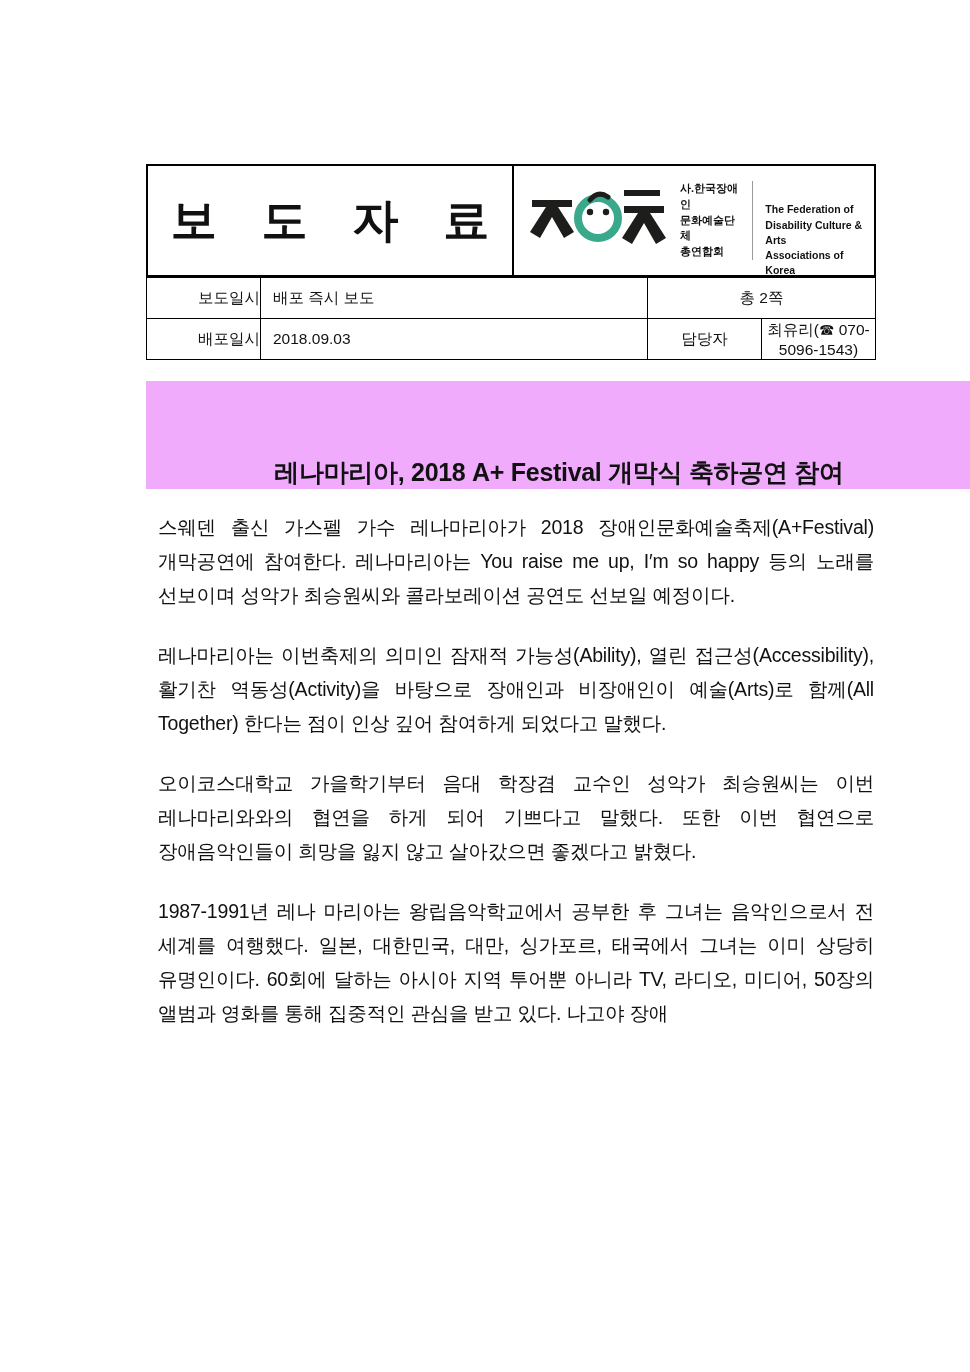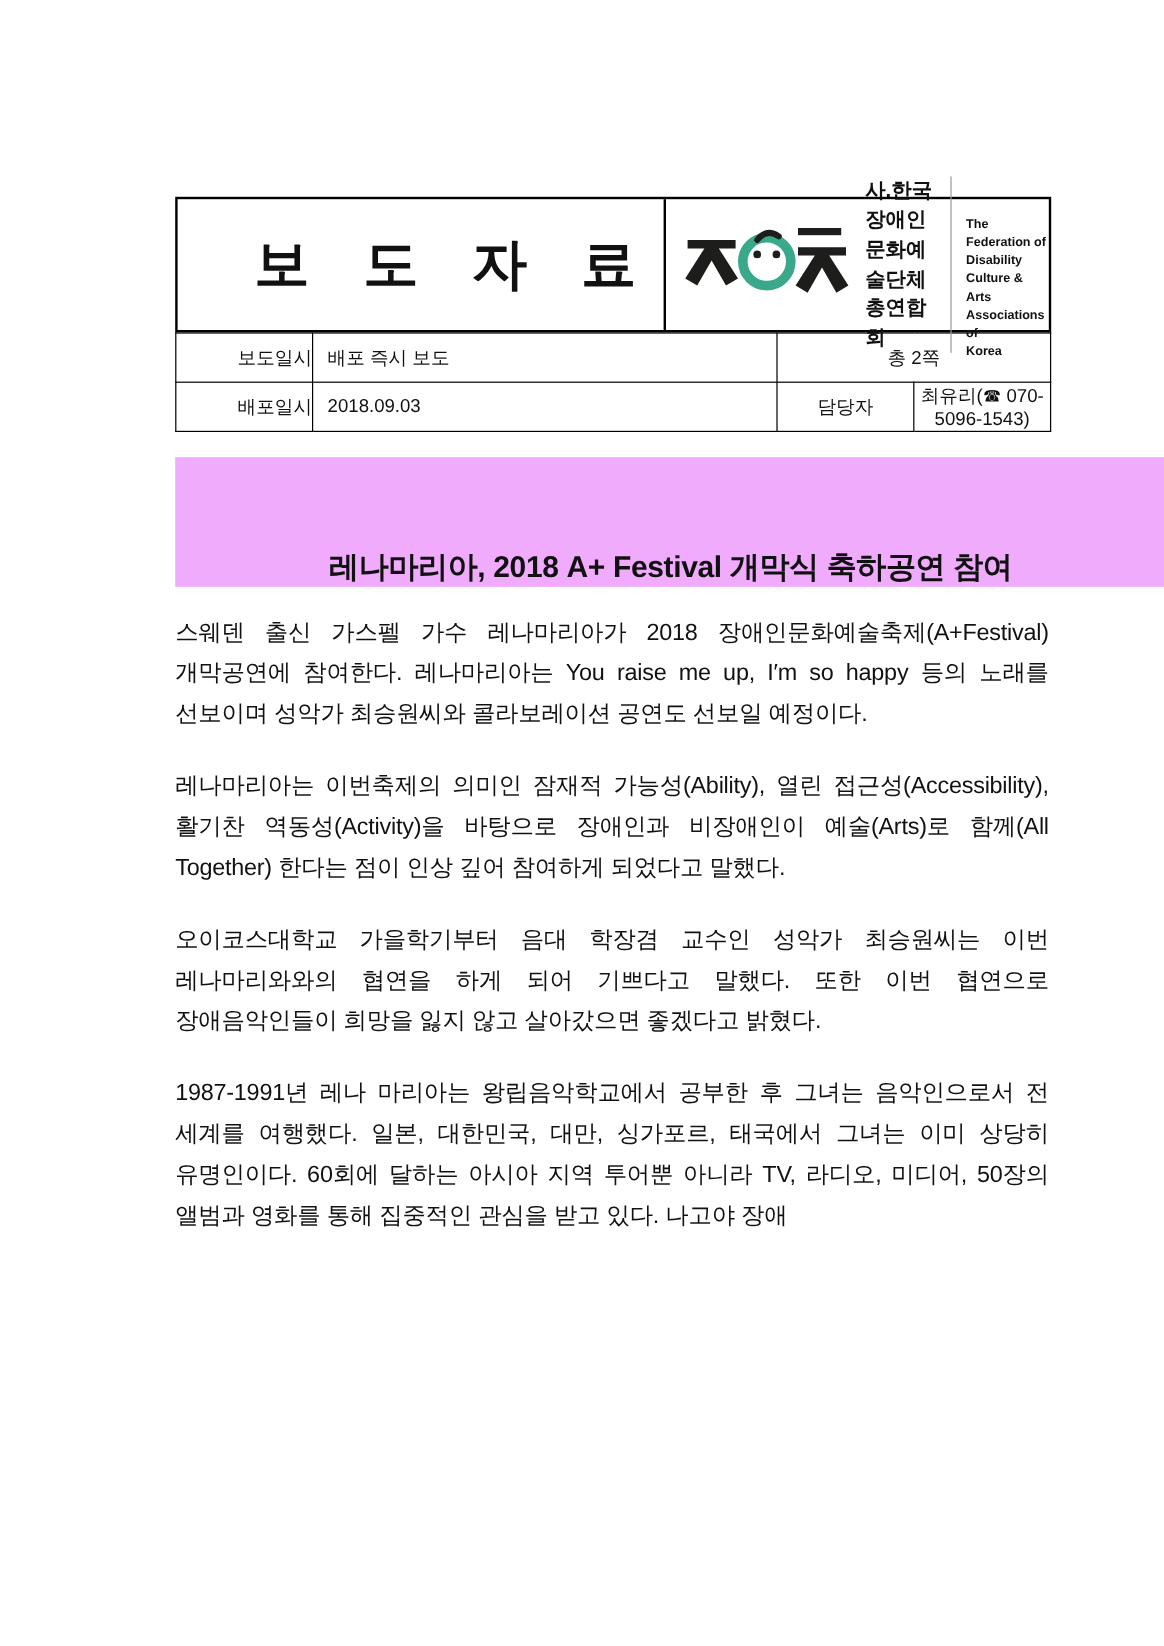--- a/index.html
+++ b/index.html
@@ -33,21 +33,20 @@
     border: 2px solid #000;
     height: 113px;
     box-sizing: border-box;
   }
   .title-left {
     flex: 0 0 364px;
     display: flex;
     align-items: center;
     justify-content: center;
     border-right: 2px solid #000;
-    margin-left: 41px;
   }
   .title-left .bigtitle {
     font-size: 46px;
     font-weight: bold;
     letter-spacing: 16px;
     text-indent: 16px;
     font-family: "Liberation Sans", sans-serif;
   }
   .title-right {
     flex: 1 1 auto;
@@ -56,21 +55,21 @@
     padding-left: 14px;
     gap: 12px;
   }
   .logo-mark {
     display: flex;
     align-items: center;
     gap: 2px;
   }
   .logo-mark svg { display: block; }
   .logo-text-ko {
-    font-size: 17px;
+    font-size: 11px;
     line-height: 1.45;
     font-weight: bold;
     color: #111;
     border-right: 1px solid #9a9a9a;
     padding-right: 10px;
     white-space: pre-line;
   }
   .logo-text-en {
     font-size: 10.5px;
     line-height: 1.45;
@@ -115,21 +114,21 @@
     letter-spacing: -0.3px;
   }
   
   .body-copy {
     position: absolute;
     left: 146px;
     top: 510px;
     width: 728px;
   }
   .body-copy p {
-    margin: 0 0 26px 0;
+    margin: 0 0 26px 12px;
     font-size: 19.5px;
     line-height: 34px;
     text-align: justify;
     text-justify: inter-character;
     letter-spacing: -0.2px;
     word-break: keep-all;
   }
 </style>
 </head>
 <body>

